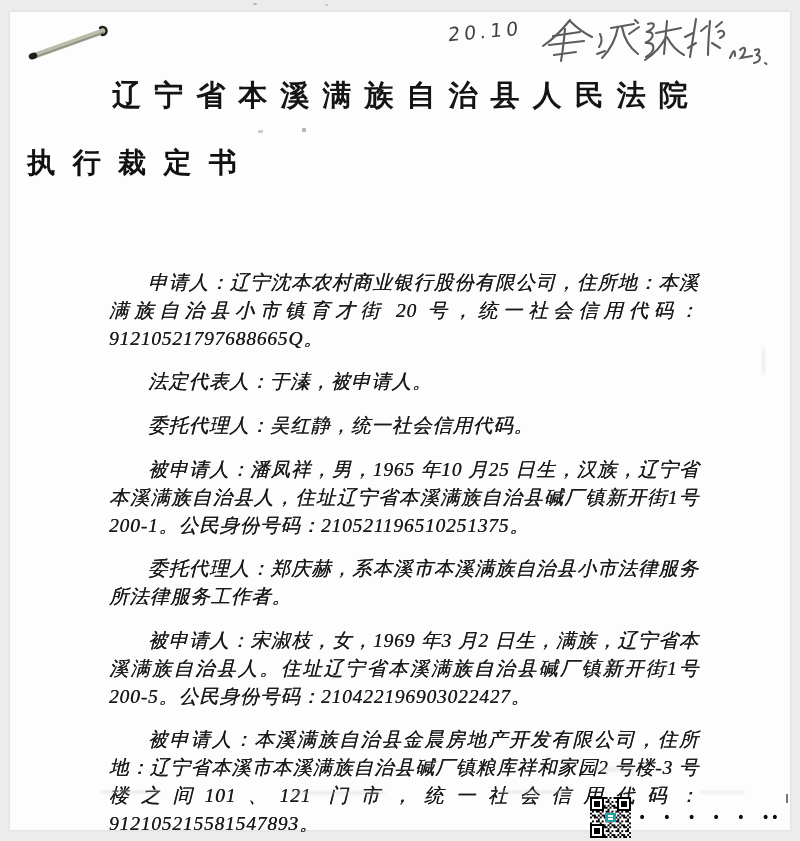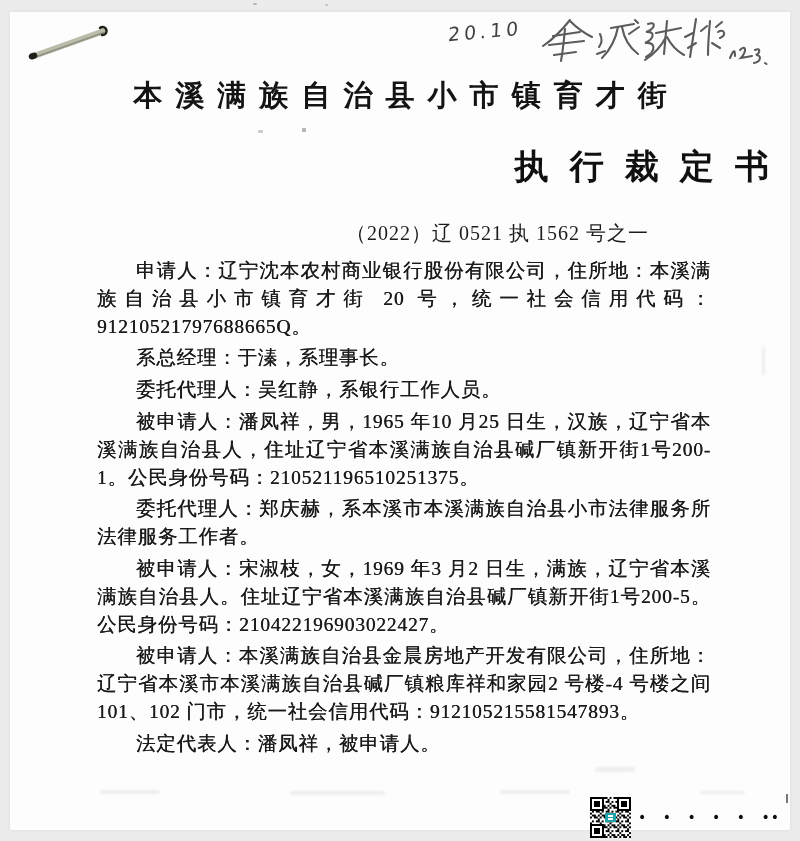--- a/index.html
+++ b/index.html
@@ -25,34 +25,34 @@
   }
   .hw-scribble{position:absolute;left:528px;top:0px;}
   
   .court-title{
     position:absolute;left:0;top:64px;width:100%;
     text-align:center;font-size:29px;font-weight:700;color:#141414;
     letter-spacing:.45em;text-indent:.45em;white-space:nowrap;
   }
   .doc-title{
     position:absolute;left:0;top:132px;width:100%;
-    text-align:right;font-size:34px;font-weight:700;color:#101010;
+    text-align:left;font-size:28px;font-weight:700;color:#101010;
     letter-spacing:.62em;text-indent:.62em;white-space:nowrap;
   }
   .case-number{
     position:absolute;left:83px;top:208px;width:622px;
     text-align:right;padding-right:66px;box-sizing:border-box;
     font-size:20px;color:#1c1c1c;letter-spacing:1px;white-space:nowrap;
   }
   .body-text{
     position:absolute;left:83px;top:241px;width:622px;
     font-size:19.5px;line-height:27.8px;color:#1b1b1b;
     text-align:justify;letter-spacing:.8px;
   }
-  .body-text p{margin:4px;text-indent:2em;text-shadow:.3px 0 0 currentColor;}
+  .body-text p{margin:16px;text-indent:2em;text-shadow:.3px 0 0 currentColor;font-style:italic;}
   
   .qr{position:absolute;left:578px;top:785px;}
   .footer-dots{
     position:absolute;left:628px;top:797px;
     font-family:"DejaVu Sans",sans-serif;font-size:14px;color:#0d0d0d;
     word-spacing:10px;letter-spacing:1px;
   }
 </style>
 </head>
 <body>
@@ -101,37 +101,36 @@
       <path d="M174,31 L182,36"></path>
       <path d="M180,20 C186,16 189,23 182,26"></path>
 
       <path d="M192,46 C195,39 197,36 197,44"></path>
       <path d="M202,38 C208,32 209,39 203,46 L214,44"></path>
       <path d="M217,38 C223,35 222,41 218,43 C224,43 223,50 216,51"></path>
       <path d="M227,51 L228.5,52"></path>
     </g>
   </svg>
 
-  <div class="court-title">本溪满族自治县小市镇育才街</div>
+  <div class="court-title">辽宁省本溪满族自治县人民法院</div>
 
   <span class="speck" style="left:248px;top:118px;width:5px;height:3px;opacity:.5;"></span>
   <span class="speck" style="left:292px;top:116px;width:4px;height:4px;opacity:.75;"></span>
 
   <div class="doc-title">执行裁定书</div>
 
-  <div class="case-number">（2022）辽 0521 执 1562 号之一</div>
 
   <div class="body-text">
     <p>申请人：辽宁沈本农村商业银行股份有限公司，住所地：本溪满族自治县小市镇育才街 20 号，统一社会信用代码：91210521797688665Q。</p>
-    <p>系总经理：于溱，系理事长。</p>
-    <p>委托代理人：吴红静，系银行工作人员。</p>
+    <p>法定代表人：于溱，被申请人。</p>
+    <p>委托代理人：吴红静，统一社会信用代码。</p>
     <p>被申请人：潘凤祥，男，1965 年10 月25 日生，汉族，辽宁省本溪满族自治县人，住址辽宁省本溪满族自治县碱厂镇新开街1号200-1。公民身份号码：210521196510251375。</p>
     <p>委托代理人：郑庆赫，系本溪市本溪满族自治县小市法律服务所法律服务工作者。</p>
     <p>被申请人：宋淑枝，女，1969 年3 月2 日生，满族，辽宁省本溪满族自治县人。住址辽宁省本溪满族自治县碱厂镇新开街1号200-5。公民身份号码：210422196903022427。</p>
-    <p>被申请人：本溪满族自治县金晨房地产开发有限公司，住所地：辽宁省本溪市本溪满族自治县碱厂镇粮库祥和家园2 号楼-4 号楼之间101、102 门市，统一社会信用代码：912105215581547893。</p>
+    <p>被申请人：本溪满族自治县金晨房地产开发有限公司，住所地：辽宁省本溪市本溪满族自治县碱厂镇粮库祥和家园2 号楼-3 号楼之间101、121 门市，统一社会信用代码：912105215581547893。</p>
     <p>法定代表人：潘凤祥，被申请人。</p>
   </div>
 
   <svg class="qr" width="45" height="41" viewBox="0 0 21 21" shape-rendering="crispEdges">
     <defs>
       <pattern id="qrp" width="5" height="5" patternUnits="userSpaceOnUse">
         <rect width="5" height="5" fill="#fff"></rect>
         <rect x="0" y="0" width="1" height="1" fill="#000"></rect>
         <rect x="2" y="0" width="1" height="1" fill="#000"></rect>
         <rect x="4" y="1" width="1" height="1" fill="#000"></rect>

